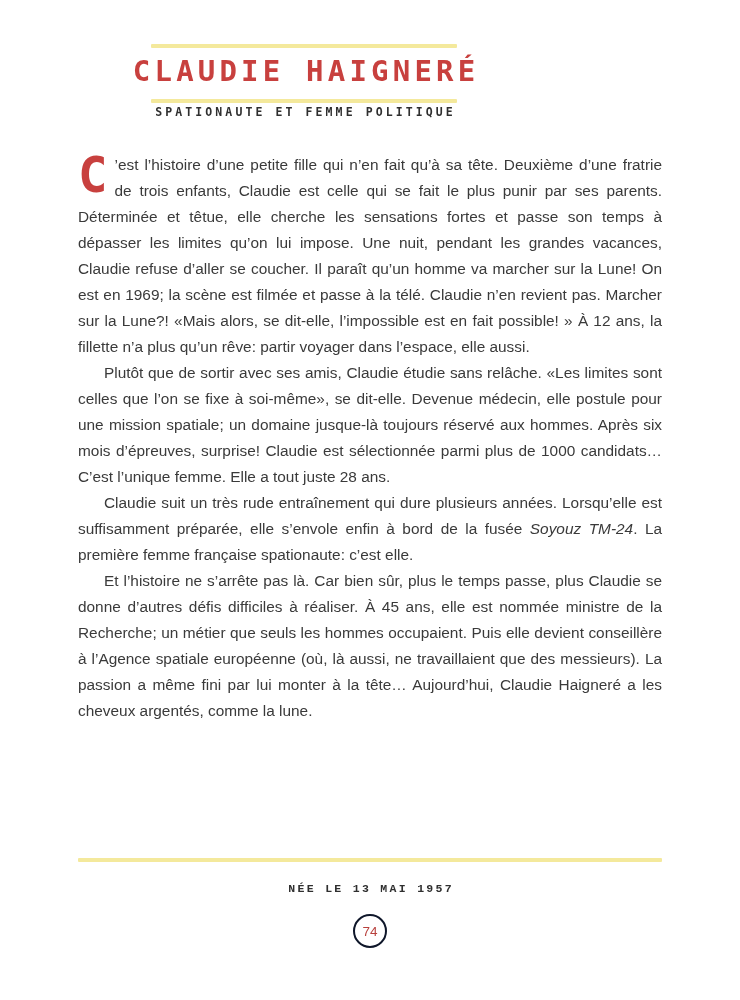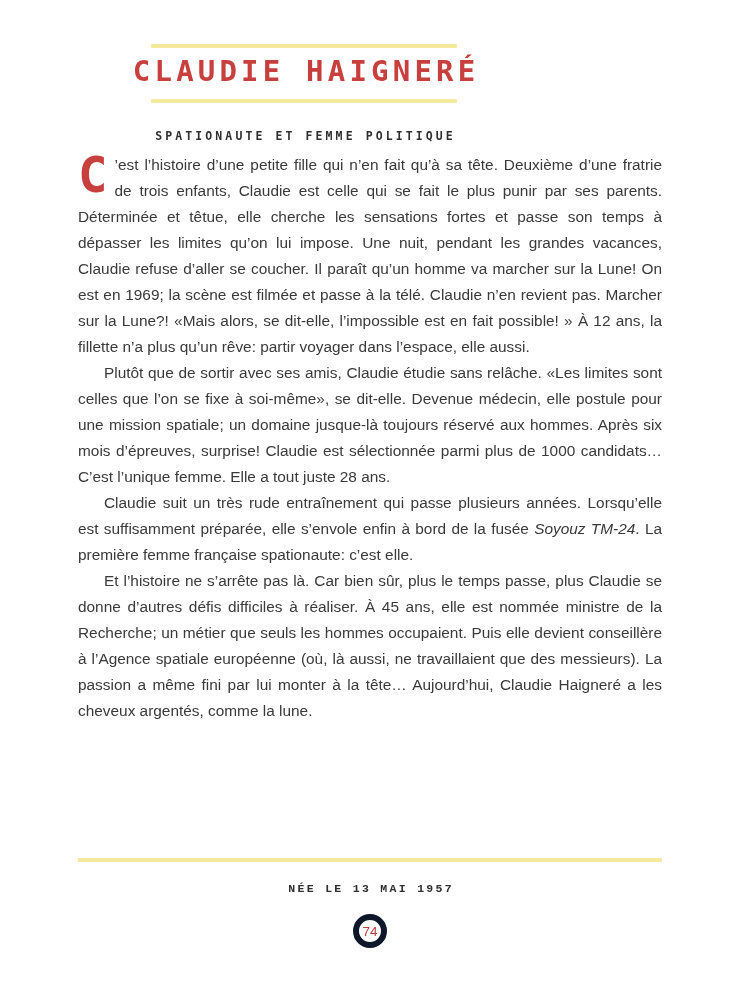--- a/index.html
+++ b/index.html
@@ -50,21 +50,21 @@
     padding: 9px 0 6px 0;
     text-indent: 4.2px;
     white-space: nowrap;
   }
   .subtitle {
     font-family: "DejaVu Sans Mono", "Liberation Mono", monospace;
     font-size: 11.5px;
     font-weight: bold;
     letter-spacing: 3.1px;
     color: #2f2f2f;
-    margin-top: 26px;
+    margin-top: 2px;
     text-indent: 3.1px;
     white-space: nowrap;
   }
 
   
   .article {
     position: absolute;
     left: 78px;
     top: 152px;
     width: 584px;
@@ -121,21 +121,21 @@
     white-space: nowrap;
   }
   .page-num-wrap {
     margin-top: 19px;
     display: flex;
     justify-content: center;
   }
   .page-num {
     width: 34px;
     height: 34px;
-    border: 6px solid #0f172a;
+    border: 2px solid #0f172a;
     border-radius: 50%;
     display: flex;
     align-items: center;
     justify-content: center;
     box-sizing: border-box;
     font-size: 13.5px;
     color: #b8403c;
     font-family: "Liberation Sans", sans-serif;
   }
 </style>
@@ -150,21 +150,21 @@
     <div class="rule-title bottom"></div>
     <div class="subtitle">SPATIONAUTE ET FEMME POLITIQUE</div>
   </div>
 
   <div class="article">
 
     <p><span class="dropcap">C</span><span>’est l’histoire d’une petite fille qui n’en fait qu’à sa tête. Deuxième d’une fratrie de trois enfants, Claudie est celle qui se fait le plus punir par ses parents. Déterminée et têtue, elle cherche les sensations fortes et passe son temps à dépasser les limites qu’on lui impose. Une nuit, pendant les grandes vacances, Claudie refuse d’aller se coucher. Il paraît qu’un homme va marcher sur la Lune! On est en 1969; la scène est filmée et passe à la télé. Claudie n’en revient pas. Marcher sur la Lune?! «Mais alors, se dit-elle, l’impossible est en fait possible! » À 12 ans, la fillette n’a plus qu’un rêve: partir voyager dans l’espace, elle aussi.</span></p>
 
     <p><span>Plutôt que de sortir avec ses amis, Claudie étudie sans relâche. «Les limites sont celles que l’on se fixe à soi-même», se dit-elle. Devenue médecin, elle postule pour une mission spatiale; un domaine jusque-là toujours réservé aux hommes. Après six mois d’épreuves, surprise! Claudie est sélectionnée parmi plus de 1000 candidats… C’est l’unique femme. Elle a tout juste 28 ans.</span></p>
 
-    <p><span>Claudie suit un très rude entraînement qui passe plusieurs années. Lorsqu’elle est suffisamment préparée, elle s’envole enfin à bord de la fusée </span><em>Soyouz TM-24</em><span>. La première femme française spationaute: c’est elle.</span></p>
+    <p><span>Claudie suit un très rude entraînement qui dure plusieurs années. Lorsqu’elle est suffisamment préparée, elle s’envole enfin à bord de la fusée </span><em>Soyouz TM-24</em><span>. La première femme française spationaute: c’est elle.</span></p>
 
     <p><span>Et l’histoire ne s’arrête pas là. Car bien sûr, plus le temps passe, plus Claudie se donne d’autres défis difficiles à réaliser. À 45 ans, elle est nommée ministre de la Recherche; un métier que seuls les hommes occupaient. Puis elle devient conseillère à l’Agence spatiale européenne (où, là aussi, ne travaillaient que des messieurs). La passion a même fini par lui monter à la tête… Aujourd’hui, Claudie Haigneré a les cheveux argentés, comme la lune.</span></p>
 
   </div>
 
   <div class="footer">
     <div class="rule-footer"></div>
     <div class="birth">NÉE LE 13 MAI 1957</div>
     <div class="page-num-wrap">
       <div class="page-num">74</div>

